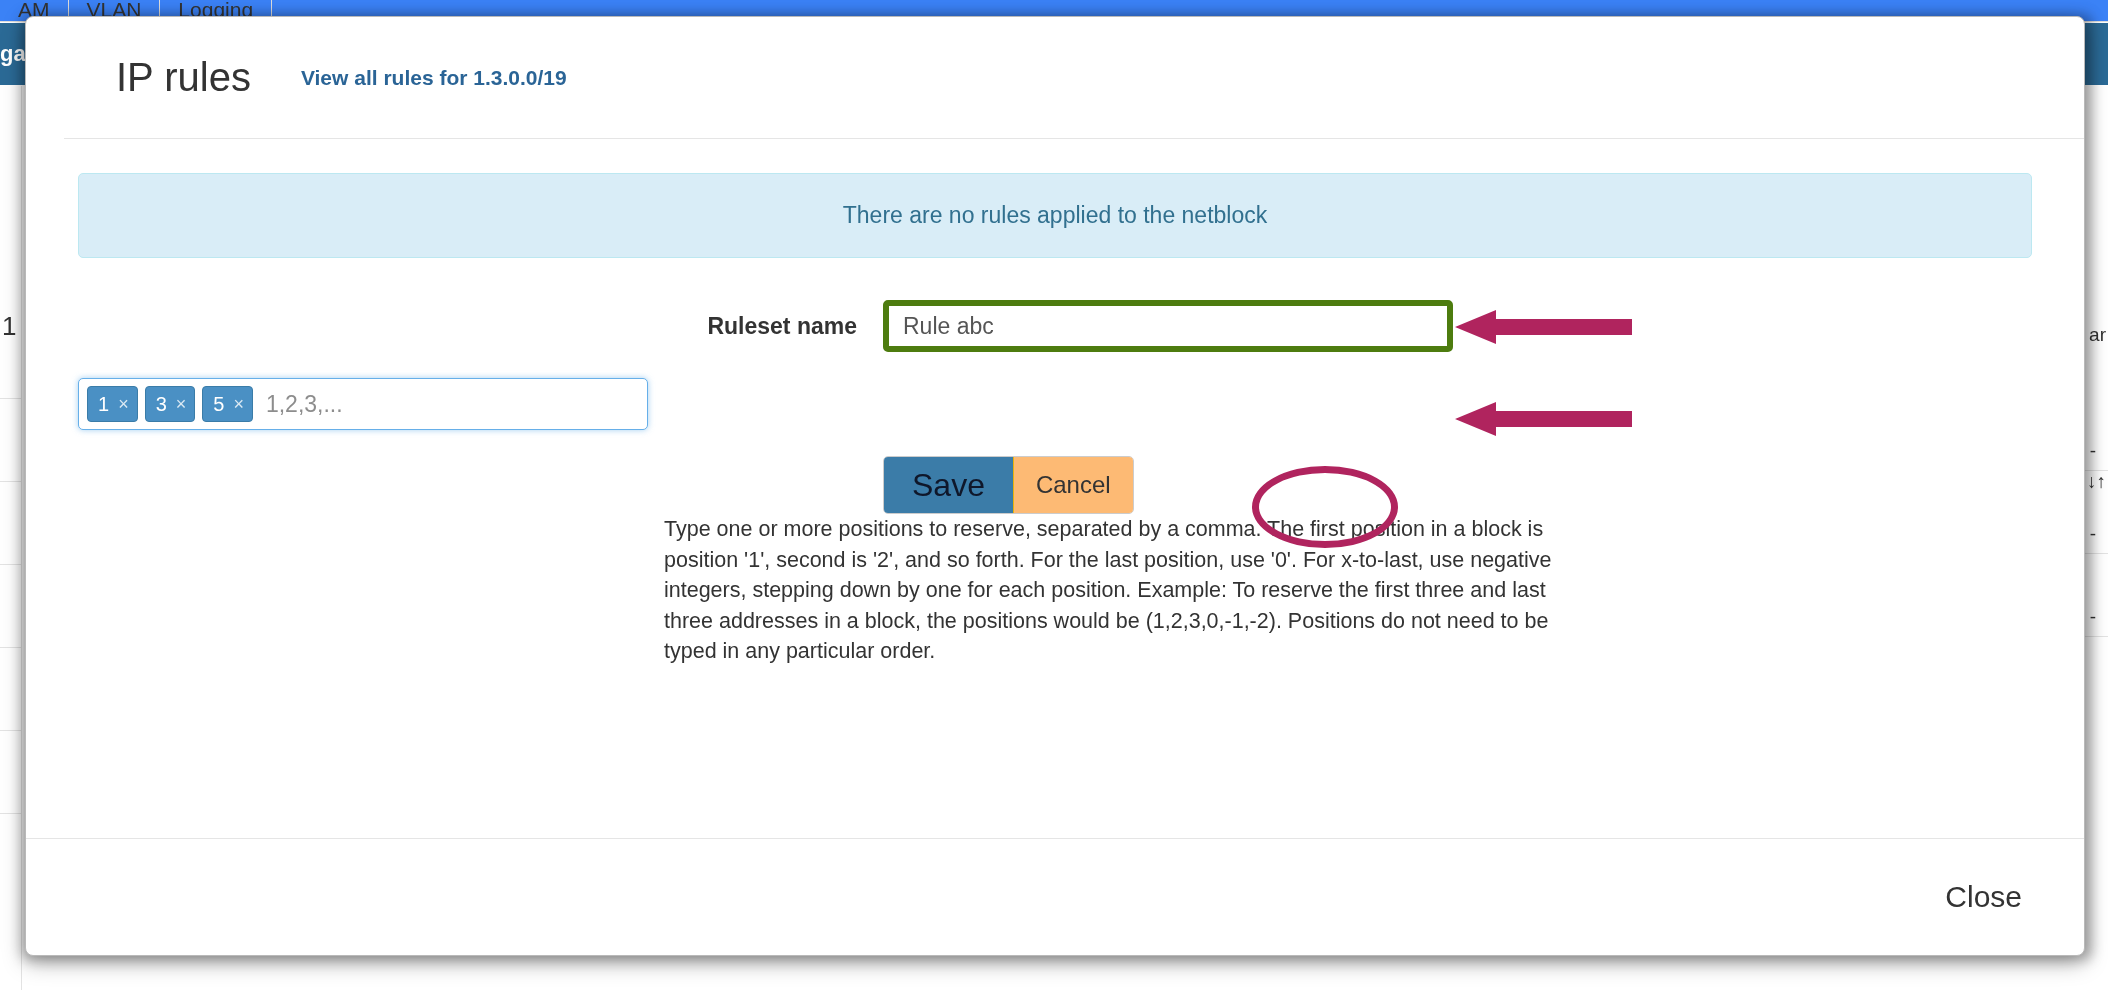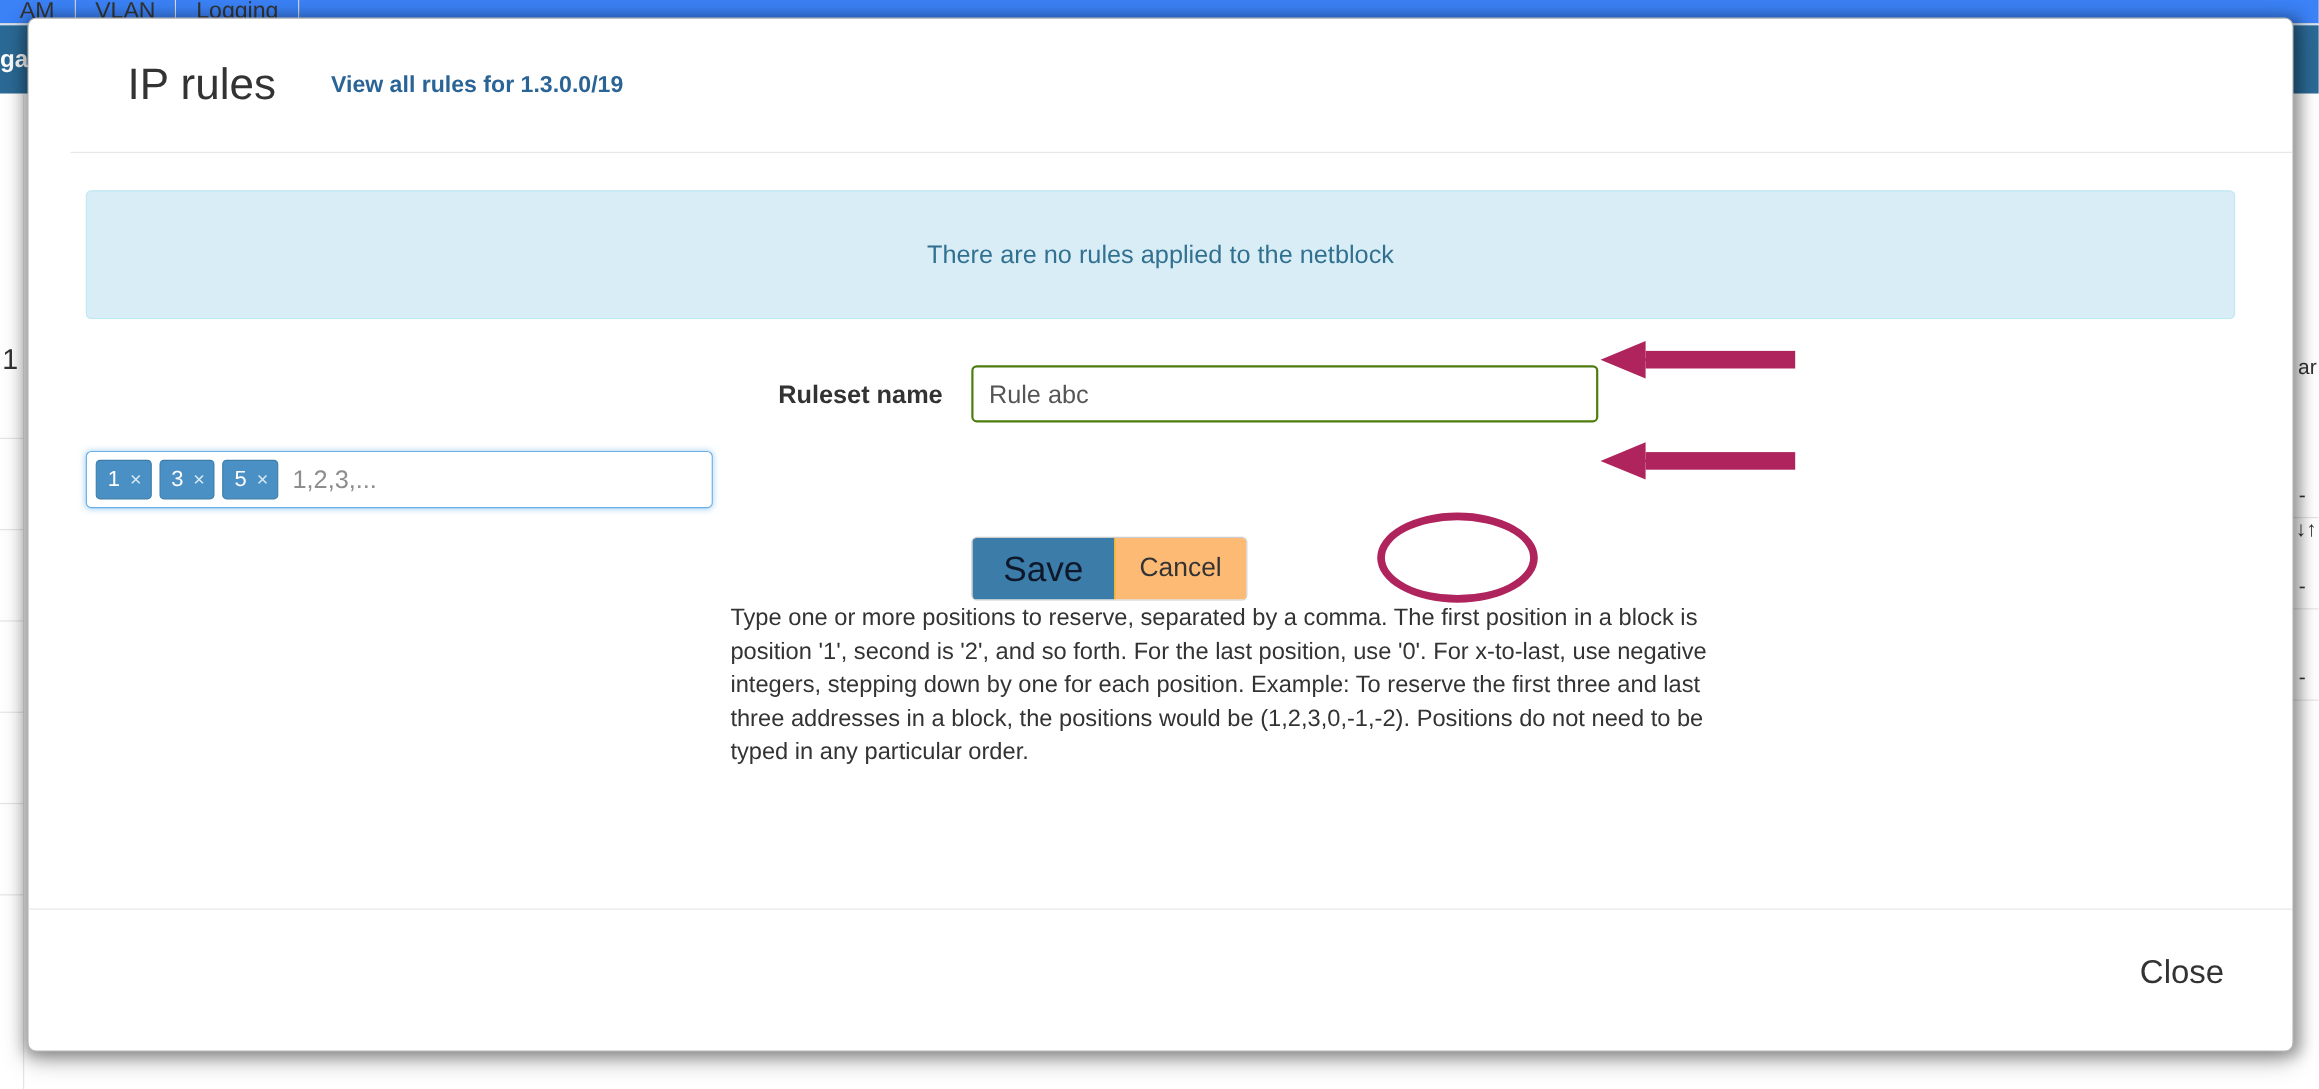--- a/index.html
+++ b/index.html
@@ -158,42 +158,42 @@
     padding: 34px 52px 0 52px;
   }
 
   .alert-info {
     background: #d9edf7;
     border: 1px solid #bce8f1;
     border-radius: 5px;
     color: #31708f;
     font-size: 23px;
     text-align: center;
-    padding: 44px 10px;
+    padding: 28px 10px;
     margin-bottom: 42px;
   }
 
   .form-row {
     display: flex;
     align-items: flex-start;
     margin-bottom: 26px;
   }
   .form-label {
     width: 805px;
     text-align: right;
     padding-right: 26px;
     font-size: 23px;
     font-weight: bold;
     color: #333333;
     line-height: 52px;
   }
   .form-control {
     width: 570px;
     height: 52px;
-    border: 2px solid #4d7c0f;
+    border: 6px solid #4d7c0f;
     border-radius: 5px;
     padding: 0 14px;
     font-size: 23px;
     color: #555555;
     background: #ffffff;
     outline: none;
     font-family: "Liberation Sans", sans-serif;
   }
 
   .tag-field {
@@ -275,21 +275,21 @@
     margin-left: 586px;
     width: 890px;
     font-size: 21.5px;
     font-weight: normal;
     color: #333333;
     line-height: 1.42;
   }
 
   .modal-footer {
     position: absolute;
-    bottom: 12px; left: 0;
+    bottom: 0; left: 0;
     width: 100%;
     height: 117px;
     border-top: 1px solid #e5e5e5;
     display: flex;
     align-items: center;
     justify-content: flex-end;
     padding-right: 56px;
   }
   .close-btn {
     font-size: 30px;

